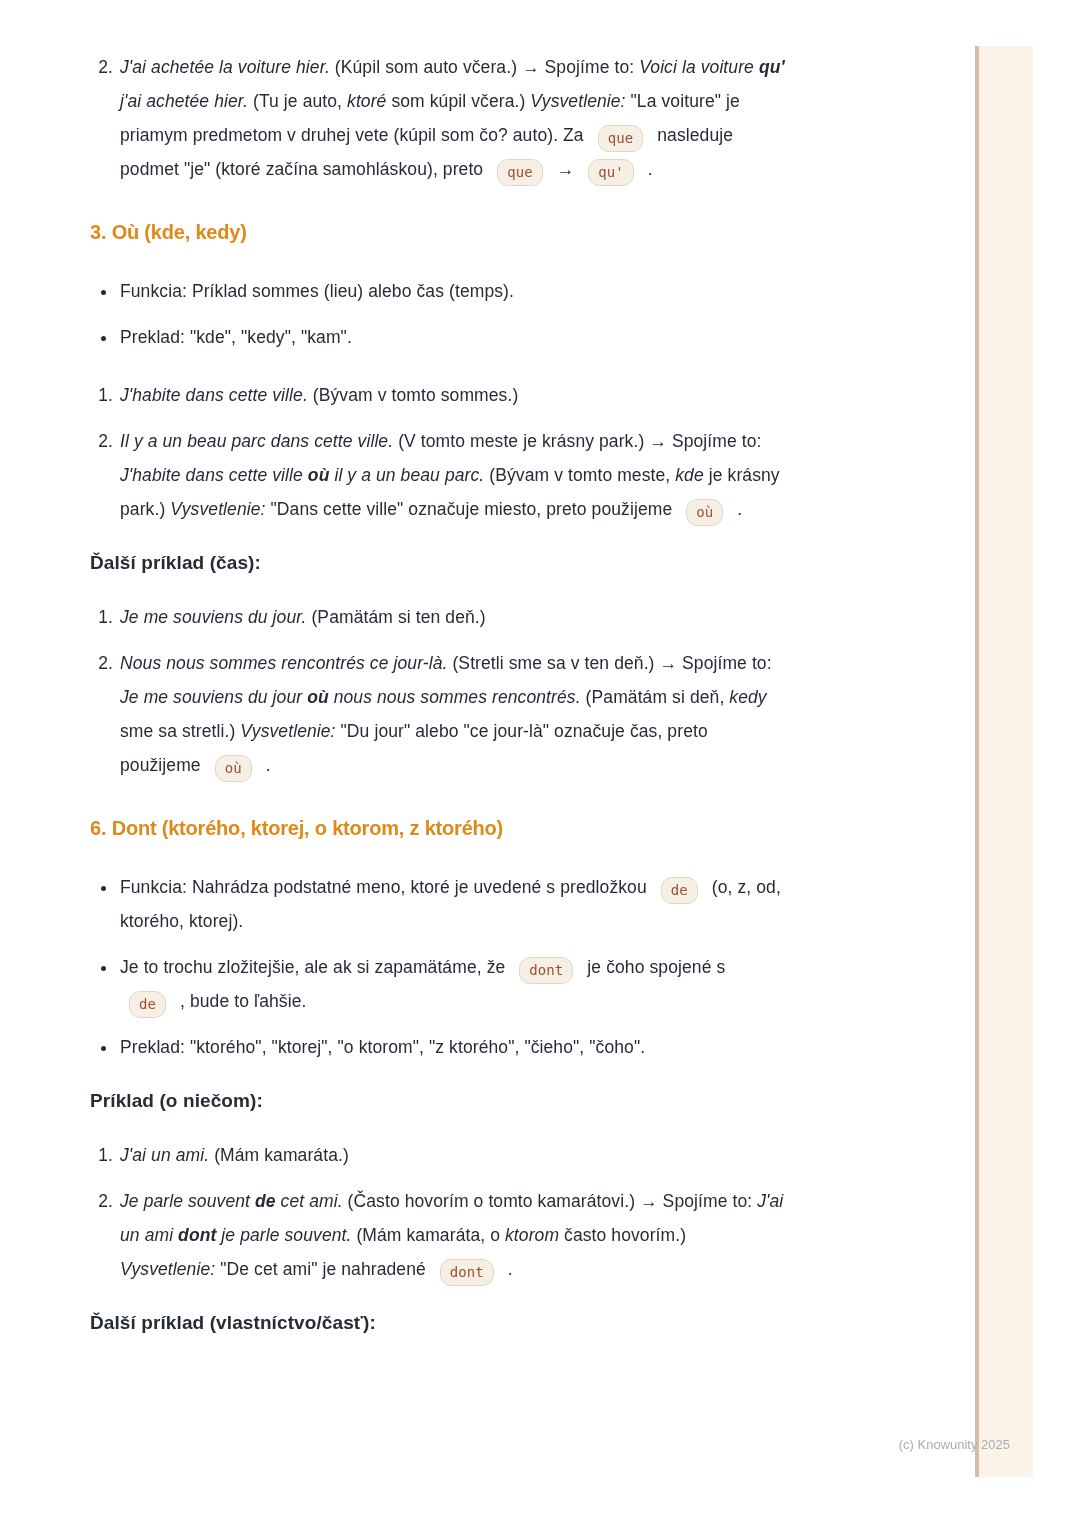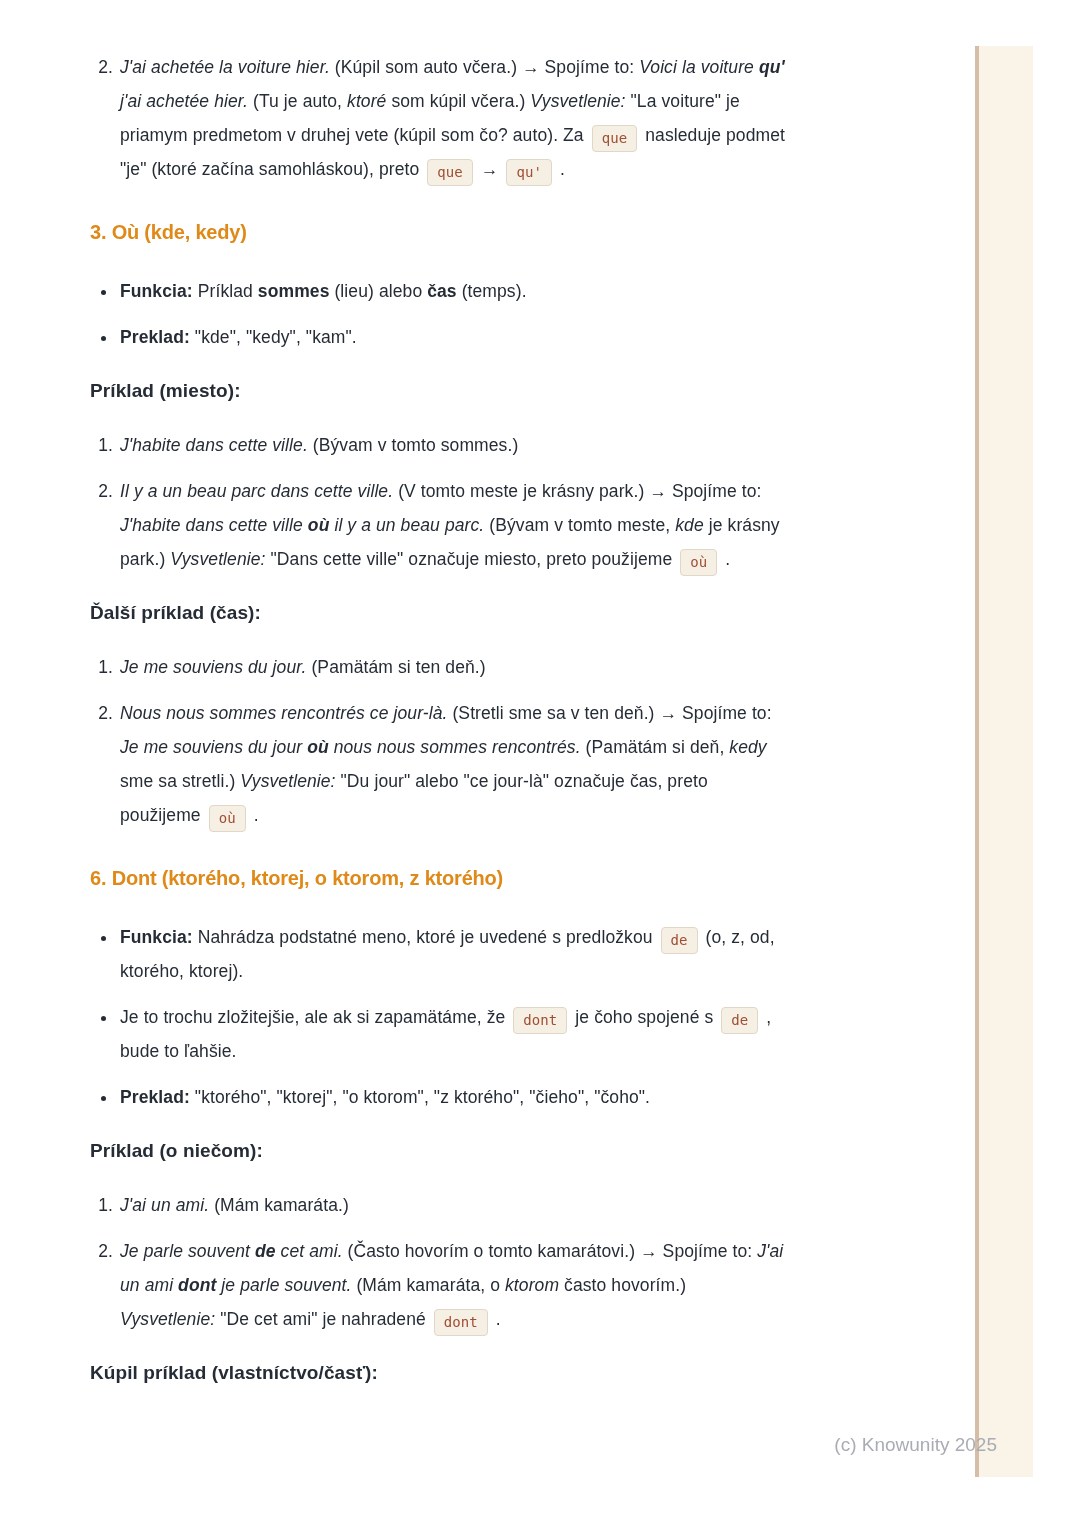--- a/index.html
+++ b/index.html
@@ -30,79 +30,78 @@
   h3{
     font-size:19px;line-height:26px;font-weight:700;margin:24px 0 20px;
     color:var(--text);
   }
   ol,ul{margin:24px 0;padding-left:28px;}
   li{margin:0 0 12px;padding-left:2px;}
   li:last-child{margin-bottom:0;}
   ul li{list-style-type:disc;}
   .seg-r{font-style:normal;font-weight:400;}
   .seg-i{font-style:italic;}
-  .seg-b{font-weight:700;margin-top:24px;}
+  .seg-b{font-weight:400;margin-top:24px;}
   .seg-bi{font-weight:700;font-style:italic;}
   .chip{
     display:inline-block;
     font-family:"DejaVu Sans Mono","Liberation Mono",monospace;
     font-size:14px;line-height:20px;
     color:var(--chip-text);
     background:var(--chip-bg);
     border:1px solid var(--chip-border);
-    border-radius:4px;
+    border-radius:11px;
     padding:2px 9px 3px;
-    margin:0 3px;
+    margin:0 9px;
     vertical-align:-2px;
     white-space:nowrap;
   }
   .stripe{
     position:absolute;left:975px;top:46px;width:58px;height:1431px;
     box-sizing:border-box;
     background:var(--stripe-fill);
     border-left:4px solid var(--stripe-border);
     z-index:1;
   }
   .watermark{
-    position:absolute;top:1436px;right:83px;
-    font-size:19px;line-height:18px;color:var(--watermark);
+    position:absolute;top:1436px;right:70px;
+    font-size:13px;line-height:18px;color:var(--watermark);
     z-index:2;white-space:nowrap;
   }
 </style>
 </head>
 <body>
 
 <div class="stripe"></div>
 
 <main class="content" id="doc-content">
     <ol start="2">
       <li><span class="seg-i">J'ai achetée la voiture hier.</span><span class="seg-r"> (Kúpil som auto včera.) → Spojíme to: </span><span class="seg-i">Voici la voiture </span><span class="seg-bi">qu'</span><span class="seg-i"> j'ai achetée hier.</span><span class="seg-r"> (Tu je auto, </span><span class="seg-i">ktoré</span><span class="seg-r"> som kúpil včera.) </span><span class="seg-i">Vysvetlenie:</span><span class="seg-r"> "La voiture" je priamym predmetom v druhej vete (kúpil som čo? auto). Za </span><code class="chip">que</code><span class="seg-r"> nasleduje podmet "je" (ktoré začína samohláskou), preto </span><code class="chip">que</code><span class="seg-r"> → </span><code class="chip">qu'</code><span class="seg-r"> .</span></li>
     </ol>
     <h2>3. Où (kde, kedy)</h2>
     <ul>
       <li><span class="seg-b">Funkcia:</span><span class="seg-r"> Príklad </span><span class="seg-b">sommes</span><span class="seg-r"> (lieu) alebo </span><span class="seg-b">čas</span><span class="seg-r"> (temps).</span></li>
       <li><span class="seg-b">Preklad:</span><span class="seg-r"> "kde", "kedy", "kam".</span></li>
     </ul>
-    <h3>Príklad (miesto):</h3>
     <ol start="1">
       <li><span class="seg-i">J'habite dans cette ville.</span><span class="seg-r"> (Bývam v tomto sommes.)</span></li>
       <li><span class="seg-i">Il y a un beau parc dans cette ville.</span><span class="seg-r"> (V tomto meste je krásny park.) → Spojíme to: </span><span class="seg-i">J'habite dans cette ville </span><span class="seg-bi">où</span><span class="seg-i"> il y a un beau parc.</span><span class="seg-r"> (Bývam v tomto meste, </span><span class="seg-i">kde</span><span class="seg-r"> je krásny park.) </span><span class="seg-i">Vysvetlenie:</span><span class="seg-r"> "Dans cette ville" označuje miesto, preto použijeme </span><code class="chip">où</code><span class="seg-r"> .</span></li>
     </ol>
     <h3>Ďalší príklad (čas):</h3>
     <ol start="1">
       <li><span class="seg-i">Je me souviens du jour.</span><span class="seg-r"> (Pamätám si ten deň.)</span></li>
       <li><span class="seg-i">Nous nous sommes rencontrés ce jour-là.</span><span class="seg-r"> (Stretli sme sa v ten deň.) → Spojíme to: </span><span class="seg-i">Je me souviens du jour </span><span class="seg-bi">où</span><span class="seg-i"> nous nous sommes rencontrés.</span><span class="seg-r"> (Pamätám si deň, </span><span class="seg-i">kedy</span><span class="seg-r"> sme sa stretli.) </span><span class="seg-i">Vysvetlenie:</span><span class="seg-r"> "Du jour" alebo "ce jour-là" označuje čas, preto použijeme </span><code class="chip">où</code><span class="seg-r"> .</span></li>
     </ol>
     <h2>6. Dont (ktorého, ktorej, o ktorom, z ktorého)</h2>
     <ul>
       <li><span class="seg-b">Funkcia:</span><span class="seg-r"> Nahrádza podstatné meno, ktoré je uvedené s predložkou </span><code class="chip">de</code><span class="seg-r"> (o, z, od, ktorého, ktorej).</span></li>
       <li><span class="seg-r">Je to trochu zložitejšie, ale ak si zapamätáme, že </span><code class="chip">dont</code><span class="seg-r"> je čoho spojené s </span><code class="chip">de</code><span class="seg-r"> , bude to ľahšie.</span></li>
       <li><span class="seg-b">Preklad:</span><span class="seg-r"> "ktorého", "ktorej", "o ktorom", "z ktorého", "čieho", "čoho".</span></li>
     </ul>
     <h3>Príklad (o niečom):</h3>
     <ol start="1">
       <li><span class="seg-i">J'ai un ami.</span><span class="seg-r"> (Mám kamaráta.)</span></li>
       <li><span class="seg-i">Je parle souvent </span><span class="seg-bi">de</span><span class="seg-i"> cet ami.</span><span class="seg-r"> (Často hovorím o tomto kamarátovi.) → Spojíme to: </span><span class="seg-i">J'ai un ami </span><span class="seg-bi">dont</span><span class="seg-i"> je parle souvent.</span><span class="seg-r"> (Mám kamaráta, o </span><span class="seg-i">ktorom</span><span class="seg-r"> často hovorím.) </span><span class="seg-i">Vysvetlenie:</span><span class="seg-r"> "De cet ami" je nahradené </span><code class="chip">dont</code><span class="seg-r"> .</span></li>
     </ol>
-    <h3>Kúpil príklad (vlastníctvo/časť):</h3>
+    <h3>Ďalší príklad (vlastníctvo/časť):</h3>
   </main>
 
 <div class="watermark">(c) Knowunity 2025</div>
 
 </body></html>

